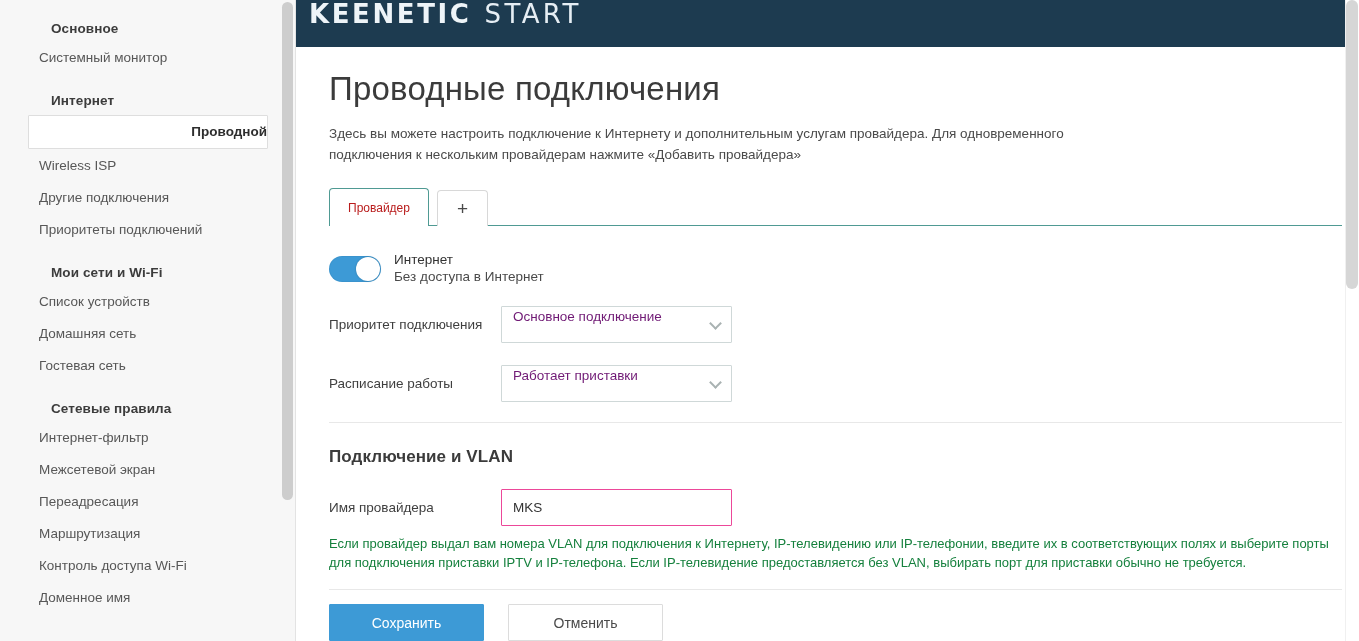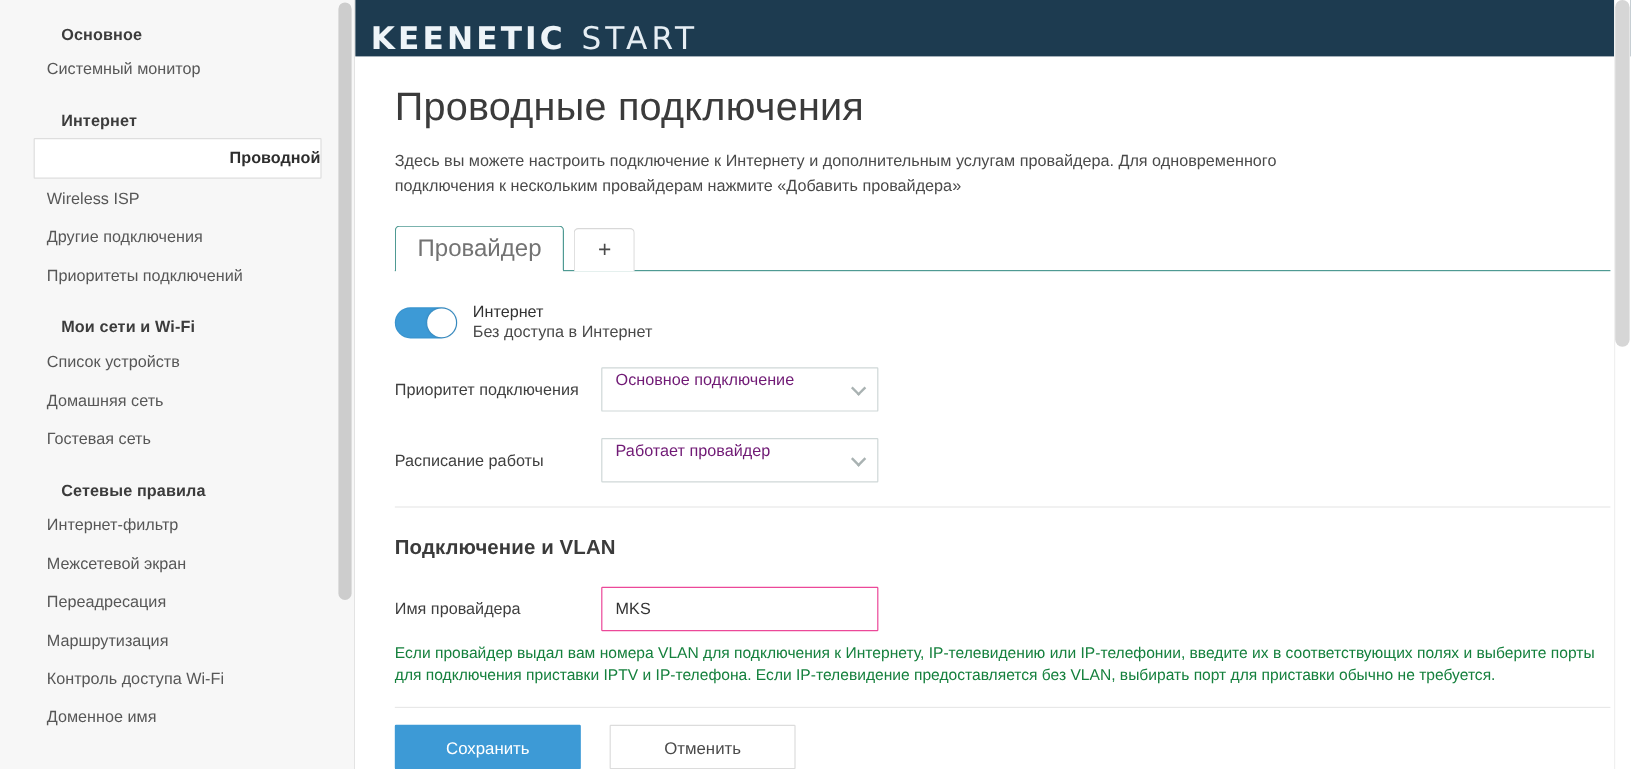--- a/index.html
+++ b/index.html
@@ -90,21 +90,21 @@
     flex: 1 1 auto;
     height: 641px;
     background: #ffffff;
     overflow: hidden;
   }
 
   .topbar {
     height: 47px;
     background: #1d3b50;
     display: flex;
-    align-items: flex-end;
+    align-items: flex-start;
     padding-left: 13px;
   }
   .brand {
     font-family: "DejaVu Sans", sans-serif;
     font-size: 26px;
     line-height: 28px;
     letter-spacing: 2.2px;
     color: #eef4f8;
     white-space: nowrap;
     display: flex;
@@ -142,22 +142,22 @@
     margin-top: 21px;
     height: 40px;
     display: flex;
     align-items: flex-end;
   }
   .tab {
     height: 38px;
     display: flex;
     align-items: center;
     justify-content: center;
-    font-size: 20px;
-    color: #737373;
+    font-size: 12px;
+    color: #b91c1c;
     background: #ffffff;
     border: 1px solid #4f9a93;
     border-bottom: none;
     border-radius: 4px 4px 0 0;
     padding: 0 18px;
     position: relative;
     z-index: 2;
     cursor: pointer;
   }
   .tab.add {
@@ -407,21 +407,21 @@
         <div class="form-label">Приоритет подключения</div>
         <div class="select">
           <span>Основное подключение</span>
           <span class="chev"></span>
         </div>
       </div>
 
       <div class="form-row second">
         <div class="form-label">Расписание работы</div>
         <div class="select">
-          <span>Работает провайдер</span>
+          <span>Работает приставки</span>
           <span class="chev"></span>
         </div>
       </div>
 
       <div class="divider"></div>
 
       <h2 class="section-title">Подключение и VLAN</h2>
 
       <div class="form-row second">
         <div class="form-label">Имя провайдера</div>

